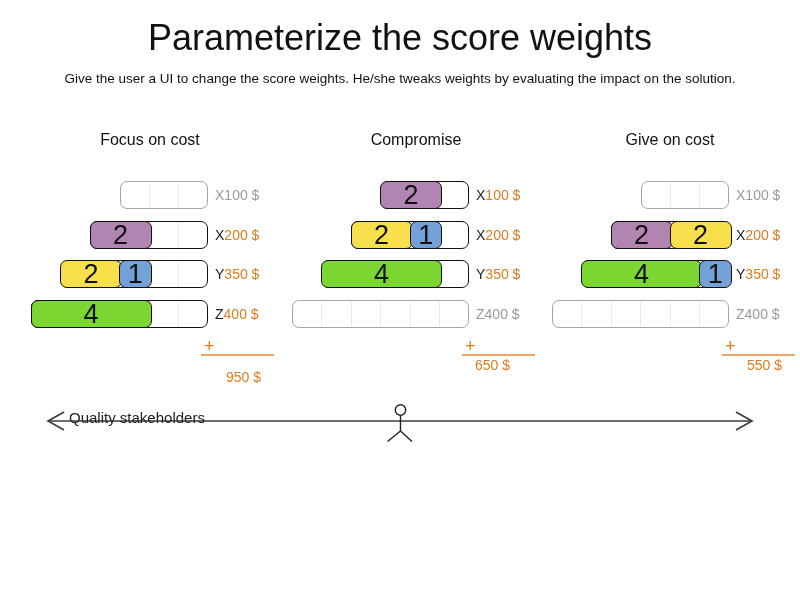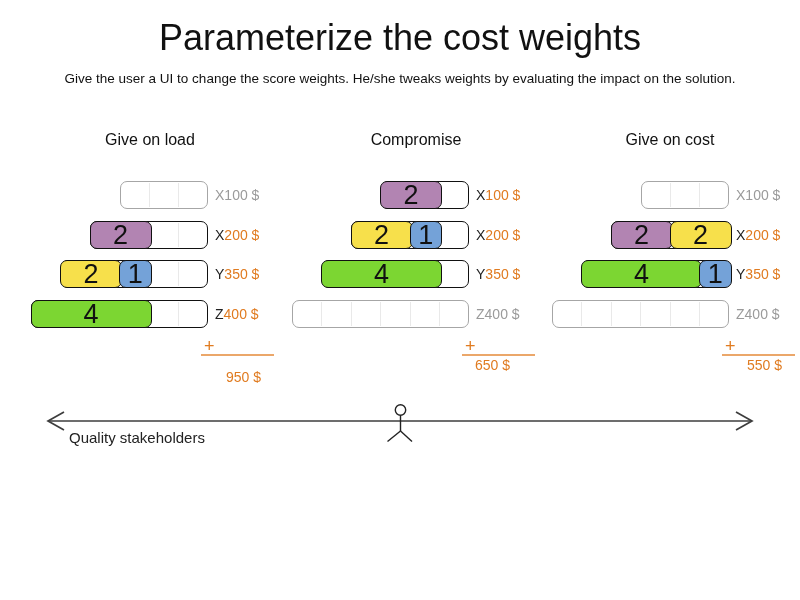--- a/index.html
+++ b/index.html
@@ -35,38 +35,38 @@
   .block span{font-size:27px;line-height:24px;color:#111;}
   .row-label{
     height:28px;display:flex;align-items:center;font-size:14px;white-space:pre;
   }
   .row-label .letter{color:#222;}
   .row-label .cost{color:var(--orange,#e07b20);}
   .row-label.muted .letter,.row-label.muted .cost{color:var(--muted,#9a9a9a);}
   .plus-sign{font-size:18px;line-height:18px;color:var(--orange,#e07b20);}
   .sum-line{width:73px;height:0;border-top:2px solid var(--sum-line,#eba76a);}
   .total-value{width:73px;text-align:center;font-size:14px;color:var(--orange,#e07b20);}
-  .axis-label{top:430px;font-size:15px;line-height:16px;color:#222;}
+  .axis-label{top:410px;font-size:15px;line-height:16px;color:#222;}
   #axis-label-left{left:69px;}
   #axis-label-right{right:70px;text-align:right;}
   .user-label{left:300px;width:201px;text-align:center;font-size:14px;line-height:15px;color:#222;}
   #user-label-1{top:450px;}
   #user-label-2{top:467px;}
   svg{pointer-events:none;}
 </style>
 </head>
 <body>
 
 <div id="stage">
-  <div id="slide-title" class="abs">Parameterize the cost weights</div>
+  <div id="slide-title" class="abs">Parameterize the score weights</div>
   <div id="slide-subtitle" class="abs">Give the user a UI to change the score weights. He/she tweaks weights by evaluating the impact on the solution.</div>
 
   <div id="panels">
       <div style="position: absolute; left: 0px; top: 0px;">
-        <div class="abs panel-title" style="position: absolute; left: 40px;">Give on load</div>
+        <div class="abs panel-title" style="position: absolute; left: 40px;">Focus on cost</div>
         <div class="track empty" style="position: absolute; left: 119.5px; top: 181px; width: 88.5px;">
           <div class="cell-divider" style="left: 28px;"></div>
           <div class="cell-divider" style="left: 57.5px;"></div>
         </div>
         <div class="abs row-label muted" style="left: 215px; top: 181px;"><span class="letter">X</span> <span class="cost">100 $</span></div>
         <div class="track" style="position: absolute; left: 90px; top: 221px; width: 118px;">
           <div class="cell-divider" style="left: 28px;"></div>
           <div class="cell-divider" style="left: 57.5px;"></div>
           <div class="cell-divider" style="left: 87px;"></div>
           <div class="block" style="left: -1.5px; width: 62px; background: rgb(178, 132, 178);">

